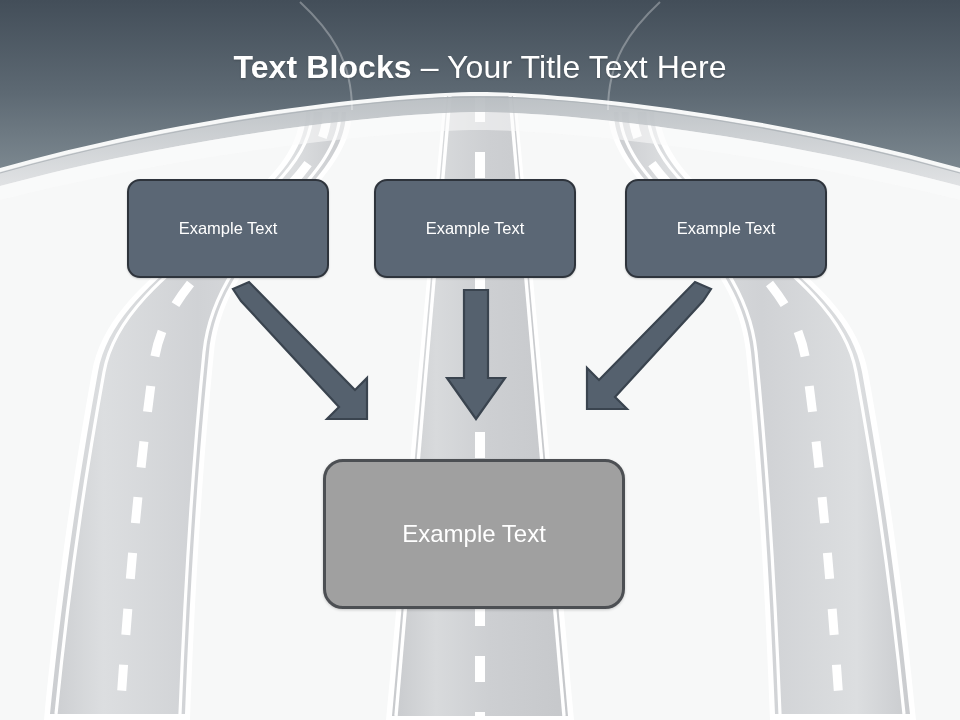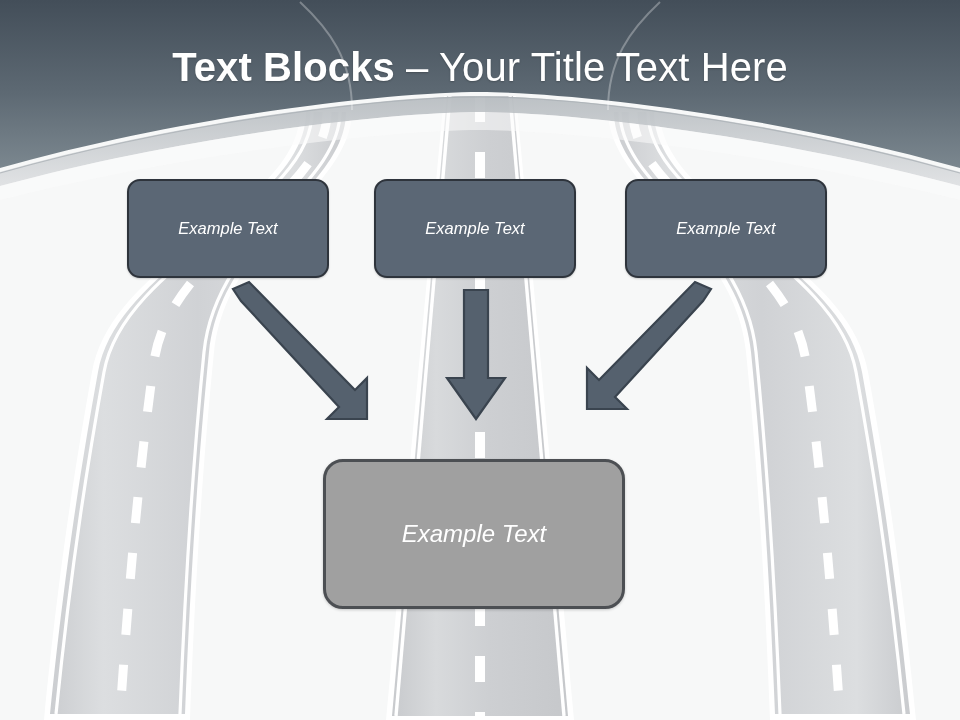--- a/index.html
+++ b/index.html
@@ -34,21 +34,21 @@
     top: 0;
     width: 960px;
     height: 130px;
     display: flex;
     align-items: flex-start;
     justify-content: center;
     pointer-events: none;
   }
   #page-title {
     margin-top: 48px;
-    font-size: 40px;
+    font-size: 32px;
     line-height: 38px;
     color: #ffffff;
     letter-spacing: 0.1px;
     white-space: nowrap;
     text-shadow: 0 1px 2px rgba(0,0,0,0.22);
   }
   #page-title .strong { font-weight: bold; }
   #page-title .light  { font-weight: normal; }
 
   
@@ -78,21 +78,21 @@
     left: 323px;
     top: 459px;
     width: 302px;
     height: 150px;
     background: #a0a0a0;
     border: 3px solid #4c4f53;
     border-radius: 20px;
     font-size: 24px;
     box-shadow: 0 1px 3px rgba(0,0,0,0.2);
   }
-  .tbox .label { display: block; font-style: italic; }
+  .tbox .label { display: block; }
 </style>
 </head>
 <body>
 
 <div id="slide">
 
   <svg id="bg-svg" viewBox="0 0 960 720" xmlns="http://www.w3.org/2000/svg">
     <defs>
       <linearGradient id="skyGrad" x1="0" y1="0" x2="0" y2="1">
         <stop offset="0%" stop-color="#434e59"></stop>

